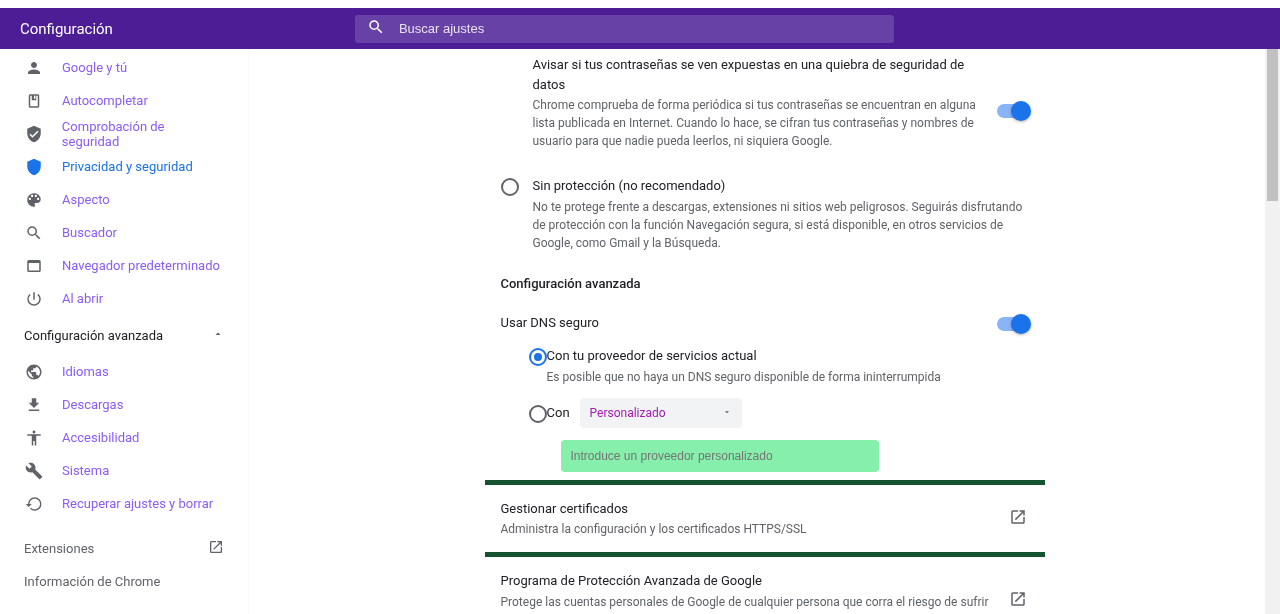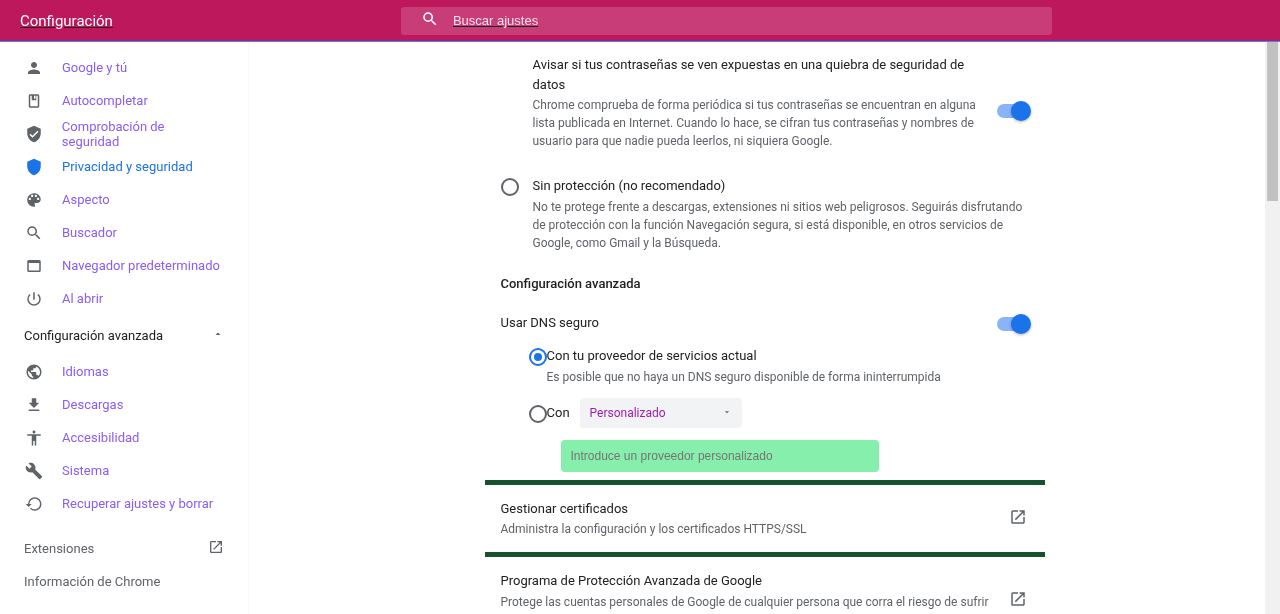--- a/index.html
+++ b/index.html
@@ -1,20 +1,20 @@
 <!DOCTYPE html>
 <html><head>
 <meta charset="utf-8">
 <style>
 * { box-sizing: border-box; margin: 0; padding: 0; }
 body { font-family: 'Segoe UI', Roboto, Arial, sans-serif; font-size: 13px; color: #202124; background: #fff; overflow: hidden; }
-.header { height: 41px; background: #be185d; display: flex; align-items: center; padding: 0 20px; position: fixed; top: 0; left: 0; right: 0; z-index: 20; text-decoration: underline; }
+.header { height: 41px; background: #4c1d95; display: flex; align-items: center; padding: 0 20px; position: fixed; top: 8px; left: 0; right: 0; z-index: 20; }
 .header-title { color: #fff; font-size: 15px; font-weight: 400; }
 .search-wrap { margin-left: 242px; position: relative; }
-.search-box { width: 651px; height: 28px; background: rgba(255,255,255,0.16); border-radius: 3px; display: flex; align-items: center; padding: 0 20px; margin-left: 46px; }
+.search-box { width: 539px; height: 28px; background: rgba(255,255,255,0.16); border-radius: 3px; display: flex; align-items: center; padding: 0 12px; }
 .search-box svg { width: 18px; height: 18px; fill: #fff; }
 .search-input { background: transparent; border: none; color: #fff; font-size: 13px; margin-left: 14px; flex: 1; outline: none; }
 .search-input::placeholder { color: rgba(255,255,255,0.85); }
 .container { display: flex; position: absolute; top: 41px; left:0; right:0; bottom:0; }
 .divider-line { position: absolute; top: 41px; left:0; right:0; height:1px; background:#4285f4; z-index:15; }
 .sidebar { width: 248px; padding: 10px 0; overflow-y: auto; height: 100%; }
 .nav-item { display: flex; align-items: center; height: 33px; padding: 0 24px; cursor: pointer; color: #8b5cf6; }
 .nav-item.active { color: #1a73e8; }
 .nav-item.active .nav-icon svg { fill: #1a73e8; }
 .nav-icon { width: 20px; height: 20px; margin-right: 18px; display: flex; align-items: center; justify-content: center; }

